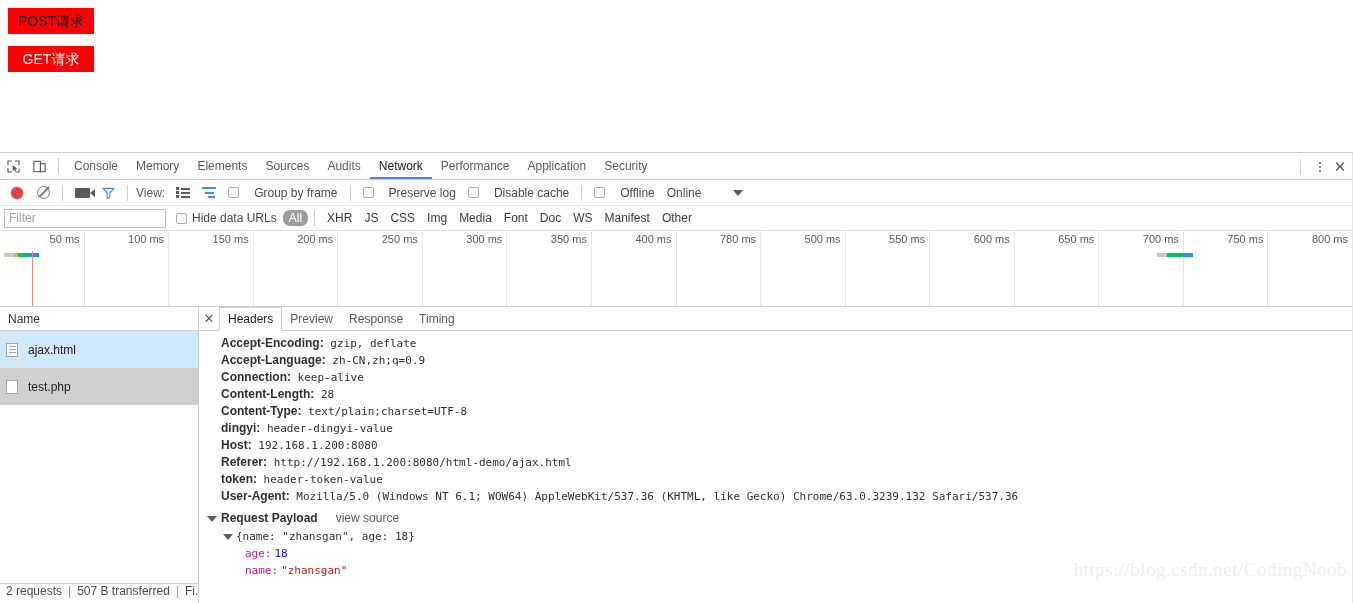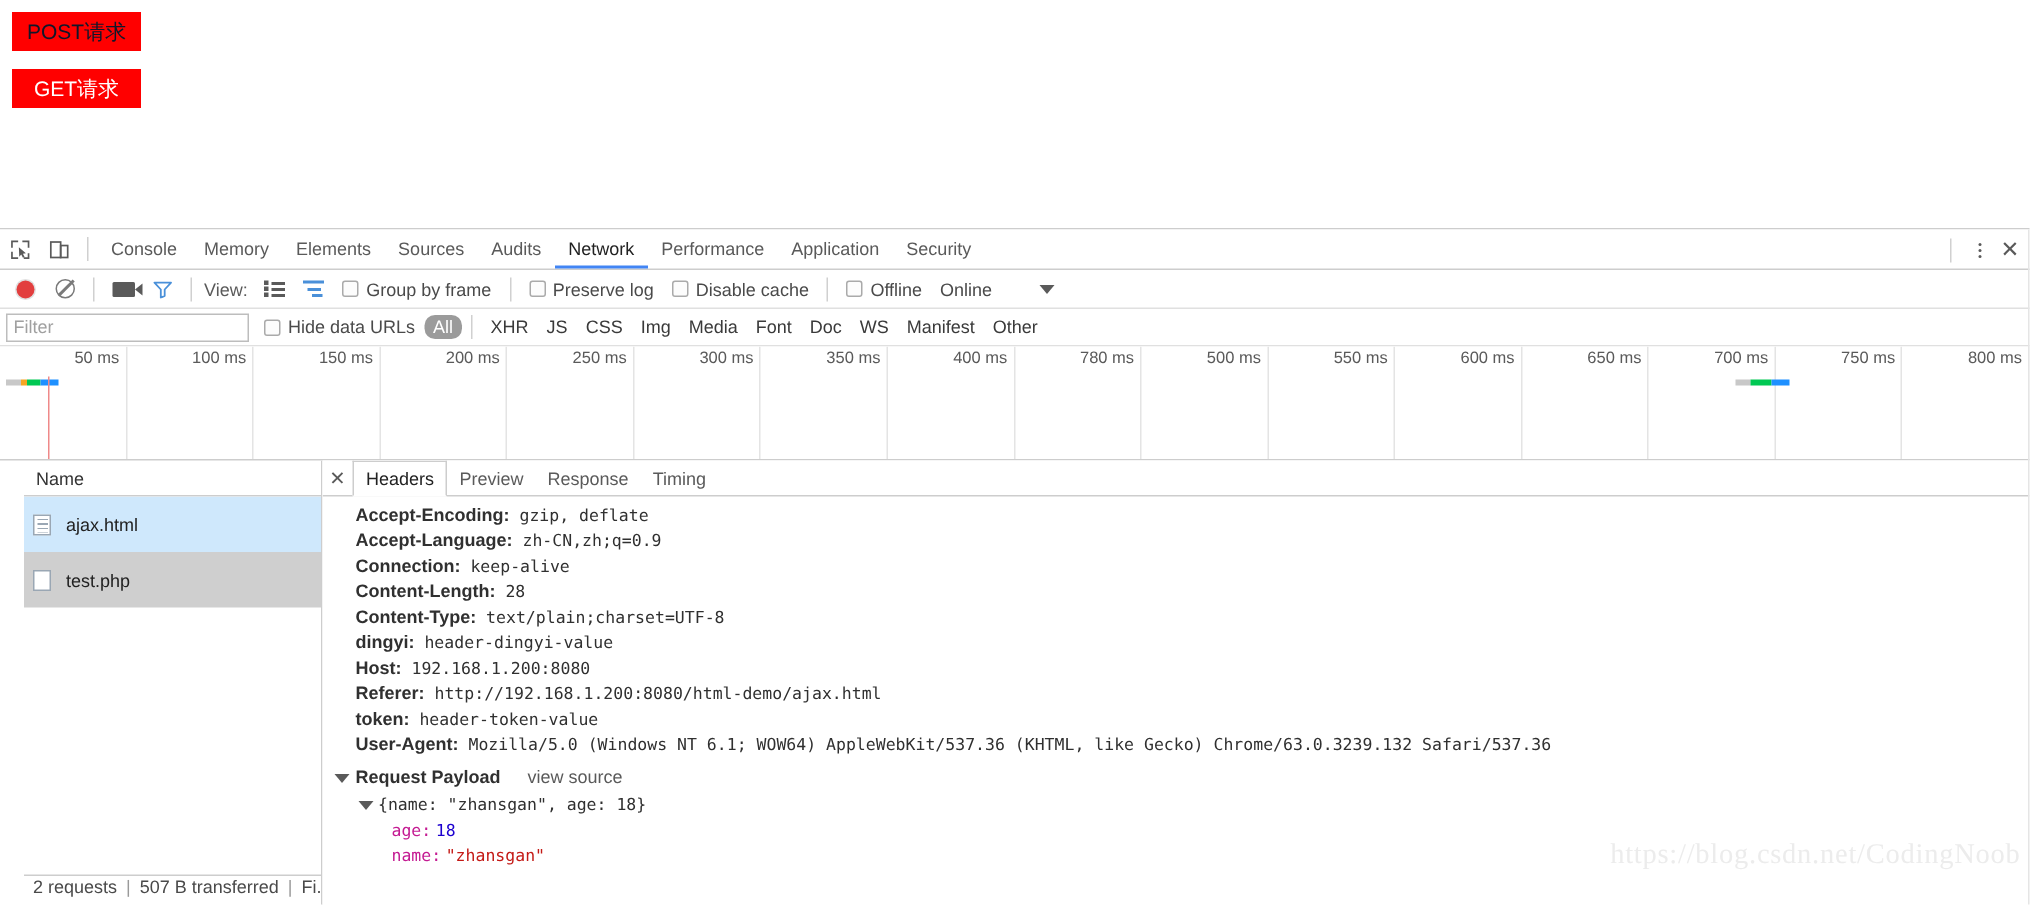--- a/index.html
+++ b/index.html
@@ -131,21 +131,21 @@
   .list-ico b { display:block; width:3px; height:3px; background:#5a5a5a;}
   .list-ico u { display:block; width:9px; height:2px; background:#5a5a5a;}
   .wf-ico { width: 14px; height: 11px; display:flex; flex-direction:column; justify-content:space-between; }
   .wf-ico i { display:block; height:2px; background:#4a90d9; }
   .cb {
     width: 11px; height: 11px;
     border: 1px solid #aaa; border-radius: 2px; background: #fcfcfc;
     display: inline-block; vertical-align: -1px;
   }
   .ctl-item {
-    display: flex; align-items: center; gap: 5px;
+    display: flex; align-items: center; gap: 15px;
     color: #4a4a4a; padding: 0 6px; cursor: pointer; white-space: nowrap;
   }
   .caret-down {
     width: 0; height: 0;
     border-left: 5px solid transparent;
     border-right: 5px solid transparent;
     border-top: 6px solid #5a5a5a;
   }
 
   
@@ -193,21 +193,21 @@
     font-size: 11px; color: #5a5a5a; white-space: nowrap;
   }
   .ov-bar { position: absolute; height: 4px; display: flex; }
   .ov-bar i { display: block; height: 4px; }
   .red-line {
     position: absolute; top: 20px; height: 56px; width: 1px;
     background: #ef8989;
   }
 
   
-  #split { display: flex; height: 296px; margin-left: 16px; }
+  #split { display: flex; height: 296px; }
 
   #req-panel {
     width: 199px; min-width: 199px;
     border-right: 1px solid #cdcdcd;
     display: flex; flex-direction: column;
     background: #fff;
   }
   #req-header {
     height: 24px; line-height: 24px;
     padding-left: 8px;

